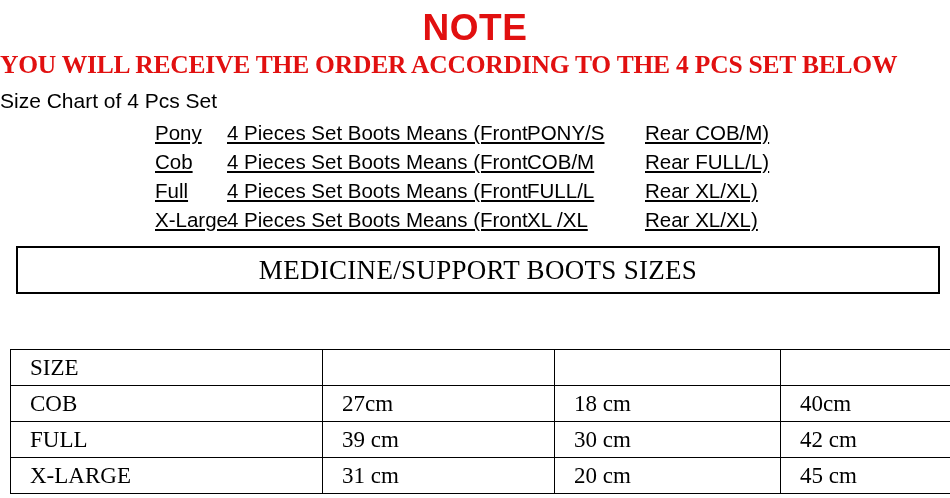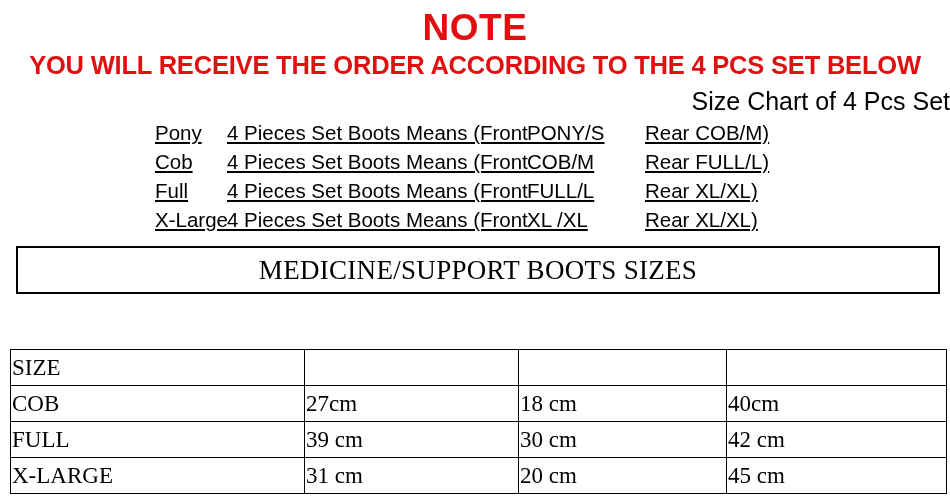--- a/index.html
+++ b/index.html
@@ -25,35 +25,34 @@
     text-align: center;
     color: #e11010;
     font-weight: bold;
     font-size: 37px;
     line-height: 40px;
     letter-spacing: 0.5px;
     margin-top: 8px;
     font-family: "Liberation Sans", sans-serif;
   }
   .note-sub {
-    text-align: center;
     color: #e11010;
     font-weight: bold;
     font-size: 25.5px;
     line-height: 30px;
     margin-top: 2px;
     letter-spacing: -0.2px;
     white-space: nowrap;
-    font-family: Liberation Sans, sans-serif;
+    font-family: Liberation Serif, serif;
   }
 
   
   .chart-title {
-    text-align: right;
-    font-size: 25px;
+    text-align: left;
+    font-size: 21px;
     line-height: 26px;
     margin-top: 8px;
     font-family: "Liberation Sans", sans-serif;
   }
   .set-rows {
     width: 640px;
     margin: 4px auto 0 auto;
     font-size: 20.5px;
     line-height: 29px;
     text-decoration: underline;
@@ -88,21 +87,21 @@
     left: 10px;
     top: 341px;
     width: 928px;
     border-collapse: collapse;
     table-layout: fixed;
     font-family: "Liberation Serif", serif;
   }
   .size-table td {
     border: 1.5px solid #000;
     height: 35px;
-    padding: 0 0 0 1px;
+    padding: 0 0 0 19px;
     font-size: 23px;
     vertical-align: middle;
     overflow: hidden;
     white-space: nowrap;
   }
   .col-0 { width: 292px; }
   .col-1 { width: 212px; }
   .col-2 { width: 206px; }
   .col-3 { width: 218px; }
 </style>

